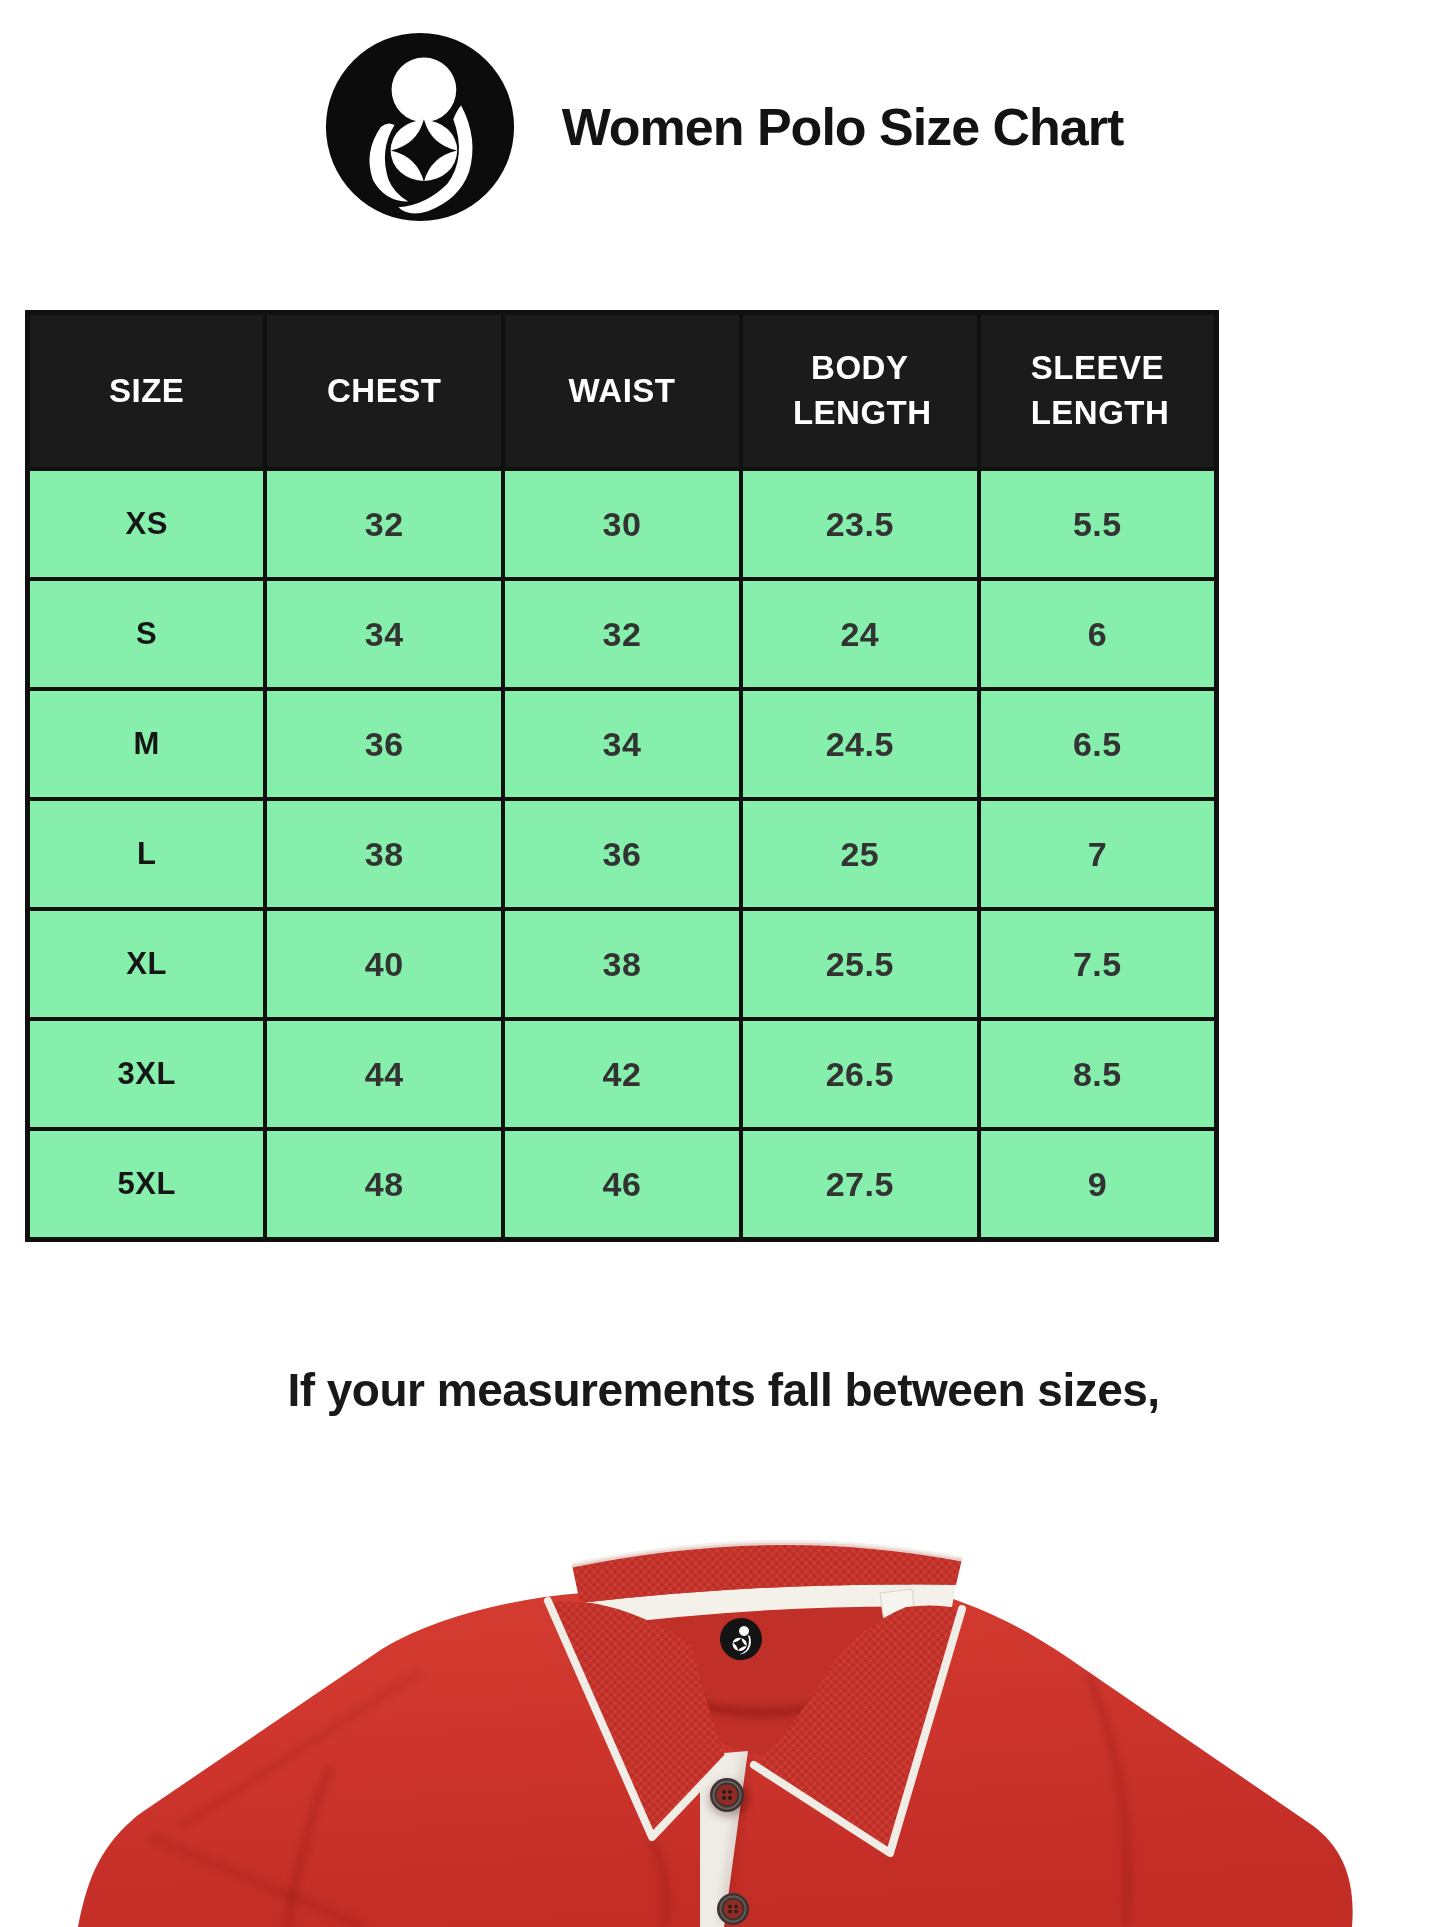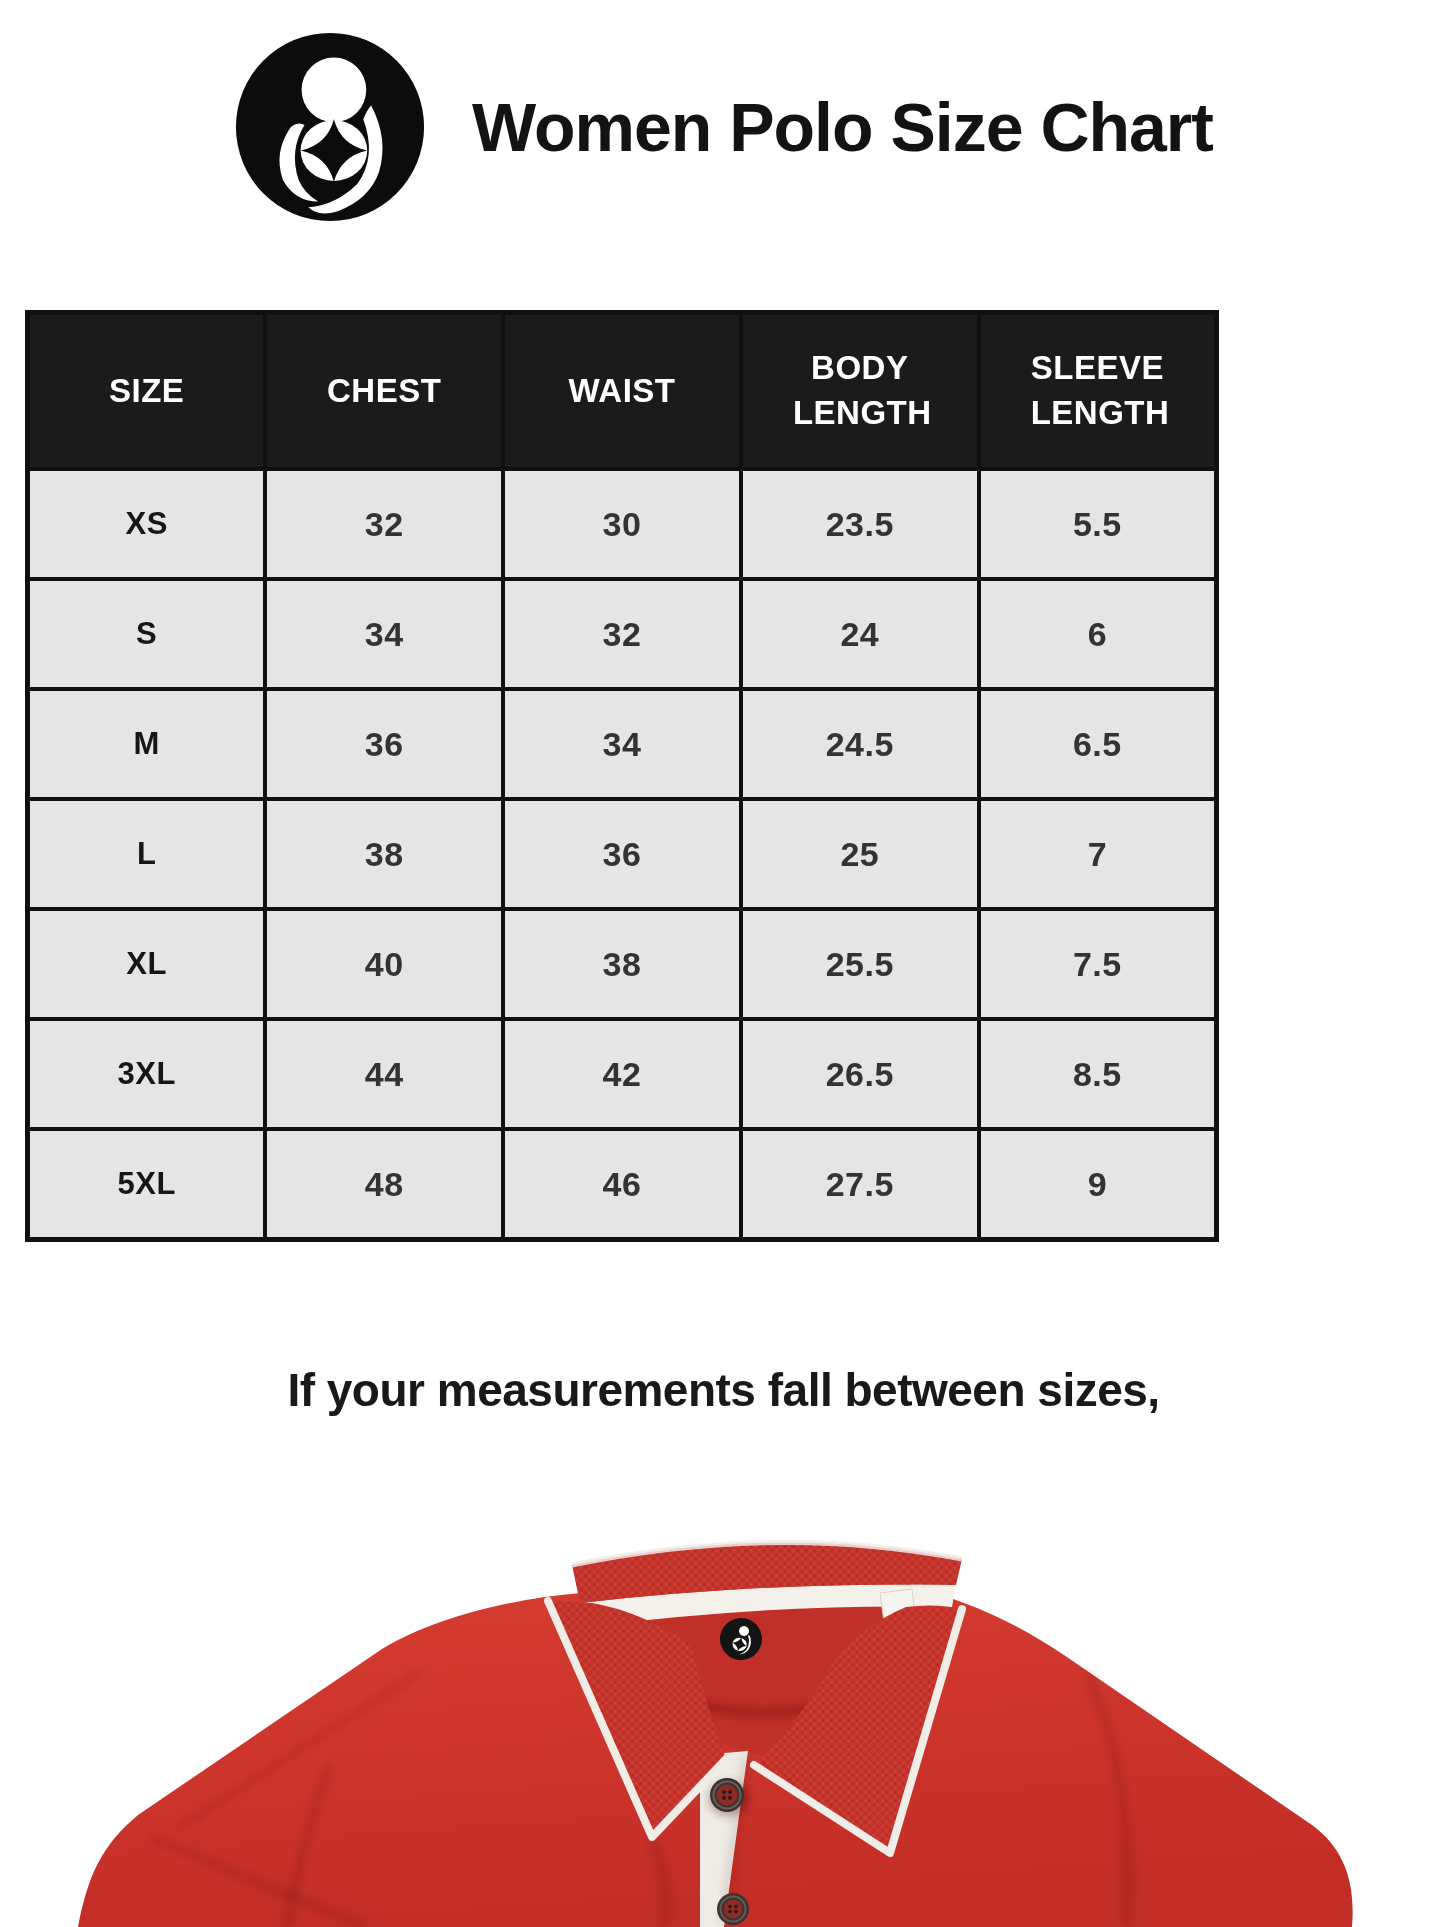--- a/index.html
+++ b/index.html
@@ -13,38 +13,38 @@
     --border:#101010;
     --title-color:#131313;
   }
   
   .header{
     position:absolute;top:24px;left:0;width:100%;height:205px;
     display:flex;align-items:center;justify-content:center;gap:44px;
   }
   .brand-logo{width:196px;height:196px;flex:0 0 auto;}
   .page-title{
-    font-size:68px;font-weight:700;letter-spacing:-1px;
+    font-size:52px;font-weight:700;letter-spacing:-1px;
     color:var(--title-color);white-space:nowrap;
   }
   
   .table-wrap{position:absolute;top:310px;left:25px;width:1194px;}
   table.size-chart{
     width:100%;border-collapse:collapse;table-layout:fixed;
     border:5px solid var(--border);
   }
   table.size-chart th{
     height:152px;background:var(--header-bg);color:#ffffff;
     font-size:33px;font-weight:700;letter-spacing:.5px;line-height:1.35;
     text-align:center;vertical-align:middle;padding:0 50px;
     border:4px solid var(--border);
   }
   table.size-chart td{
     height:104px;border:4px solid var(--border);
-    text-align:center;vertical-align:middle;background:#e5e5e5;
+    text-align:center;vertical-align:middle;background:#86efac;
   }
   td.size-cell{font-size:31px;font-weight:700;color:#161616;letter-spacing:.5px;}
   td.value-cell{font-size:34px;font-weight:700;color:#333333;letter-spacing:.5px;}
   
   .fit-note{
     position:absolute;top:1346px;left:1px;width:100%;
     text-align:center;font-weight:700;font-size:46px;line-height:88px;
     color:#191919;letter-spacing:-.5px;
   }
   

